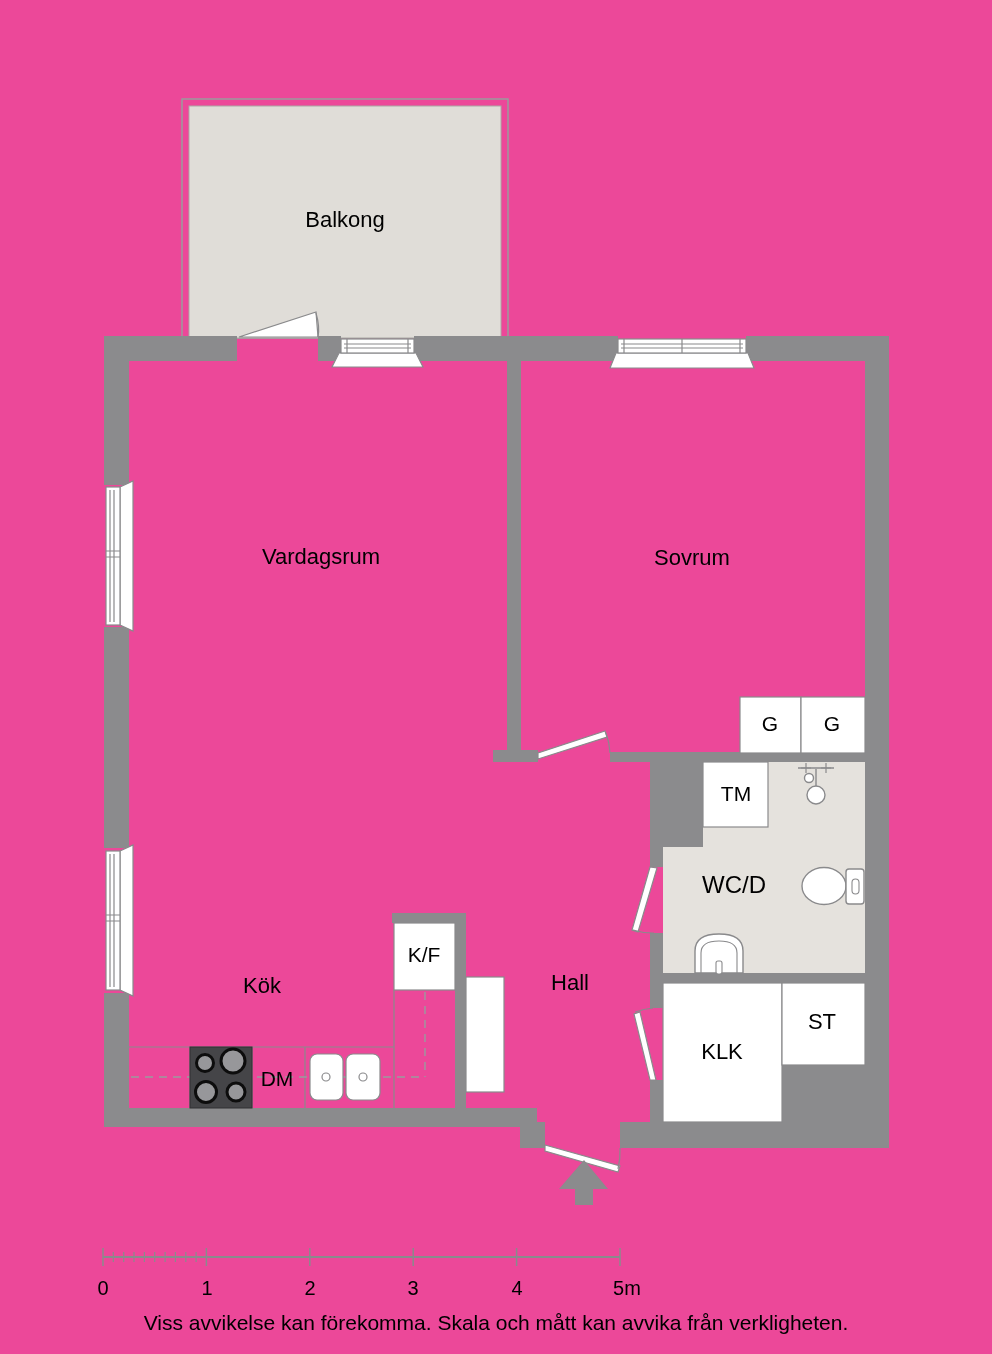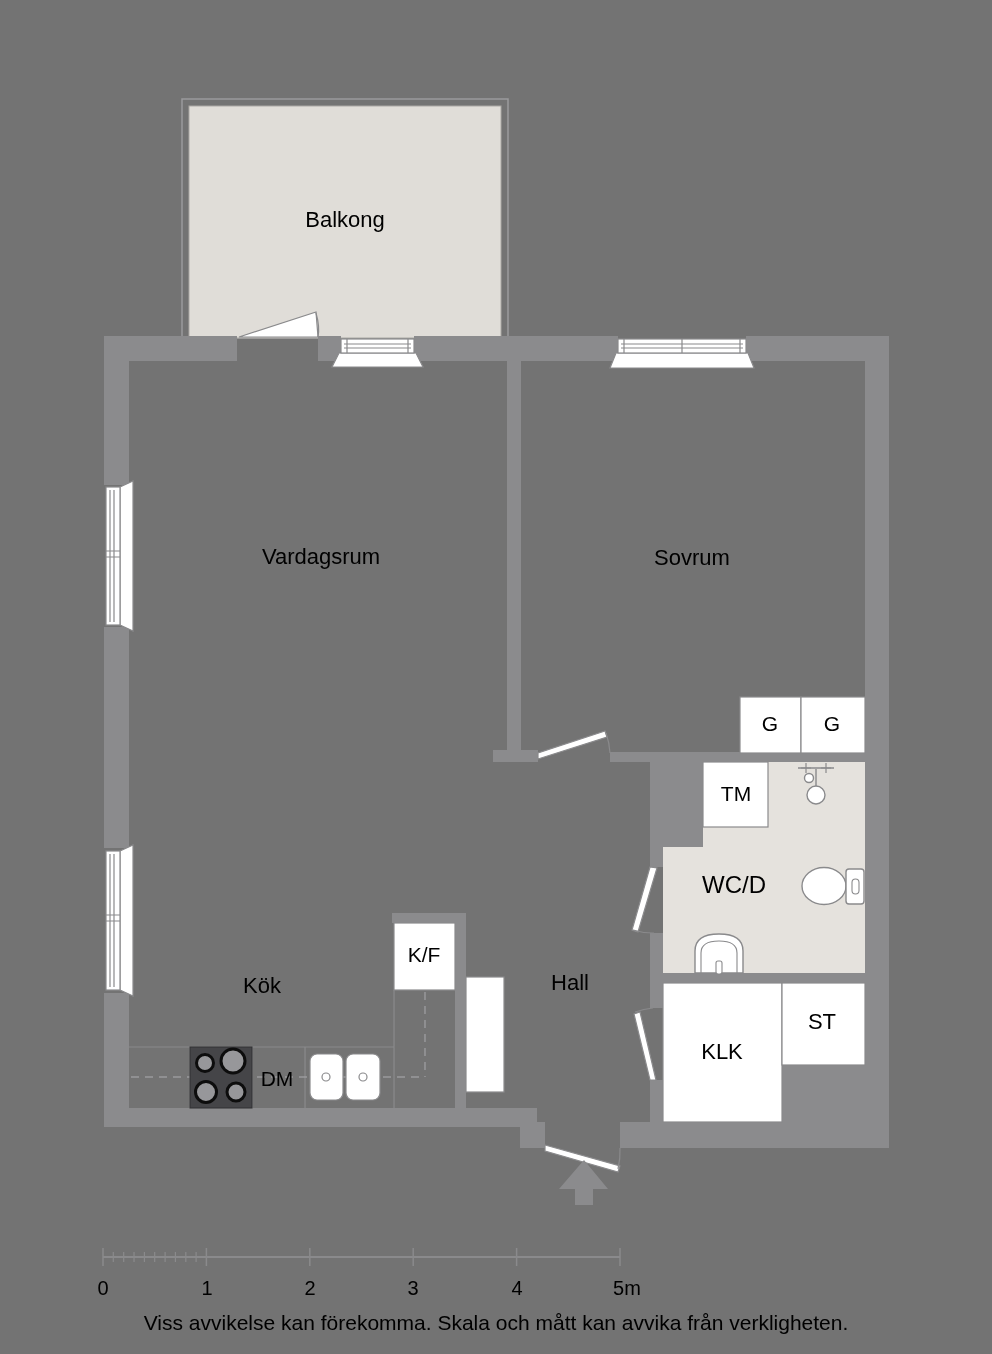--- a/index.html
+++ b/index.html
@@ -1,17 +1,17 @@
 <!DOCTYPE html>
 <html><head>
 <meta charset="utf-8">
 <style>
   html,body { margin:0; padding:0; background:#ffffff; }
   .stage {
-    position:relative; width:992px; height:1354px; background:#737373;
+    position:relative; width:992px; height:1354px; background:#ec4899;
     font-family:"Liberation Sans","DejaVu Sans",sans-serif;
     overflow:hidden;
   }
   svg { position:absolute; left:0; top:0; display:block; }
   svg text {
     font-family:"Liberation Sans","DejaVu Sans",sans-serif;
     fill:#000000;
   }
   .room-label { font-size:22px; }
   .small-label { font-size:21px; }

